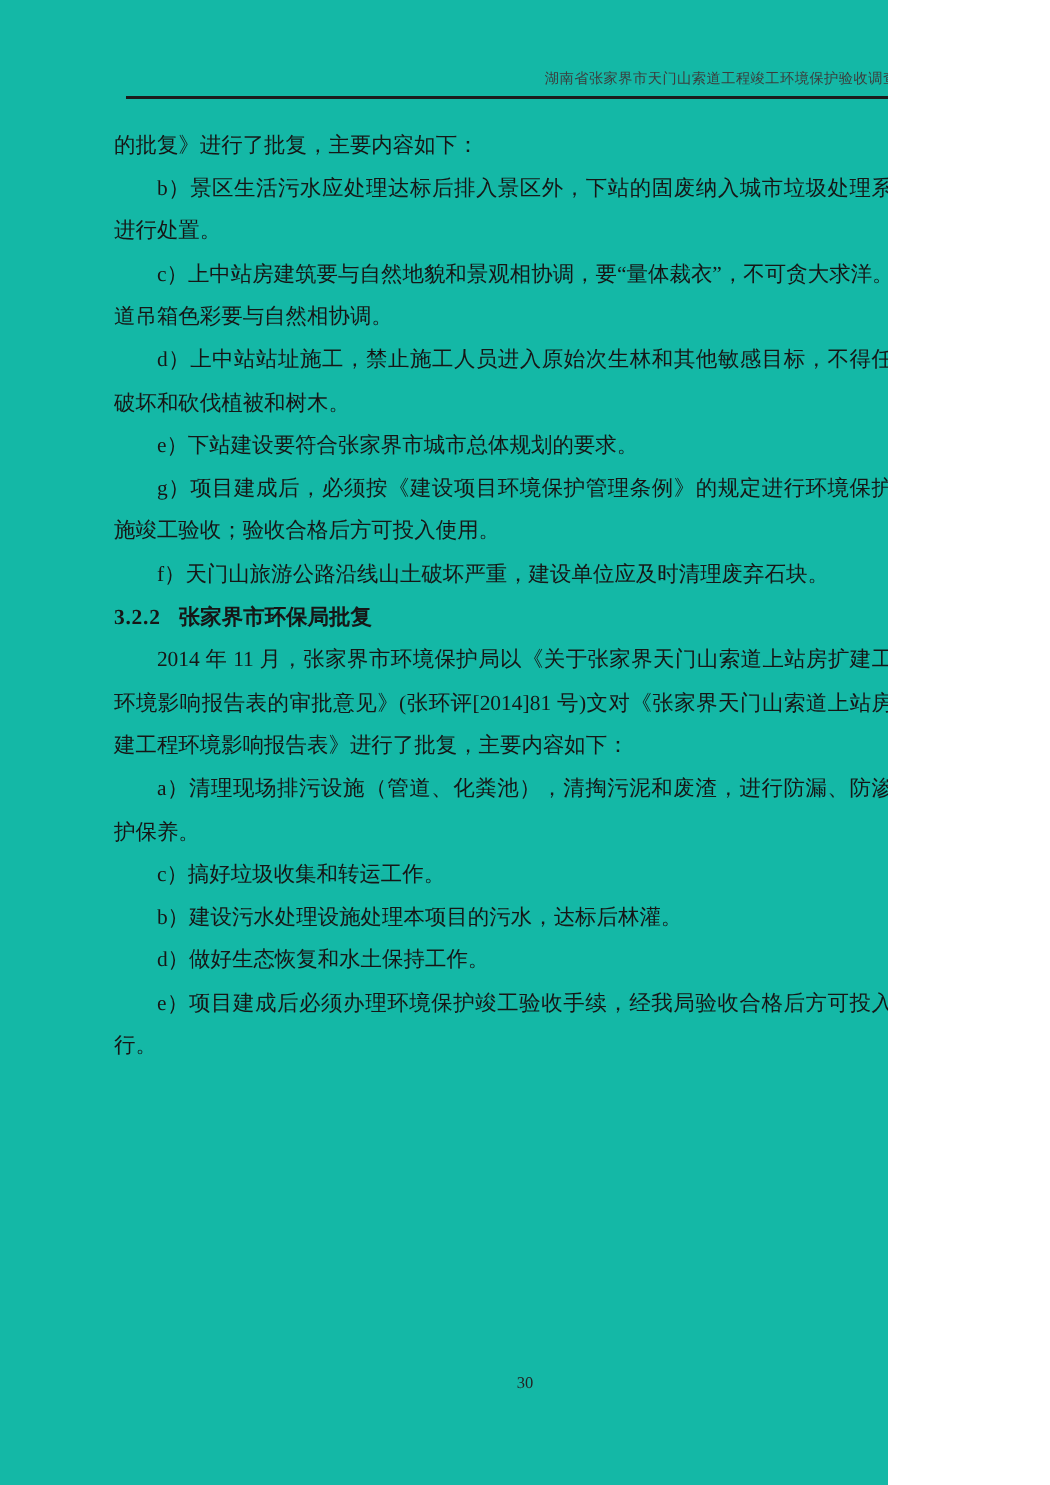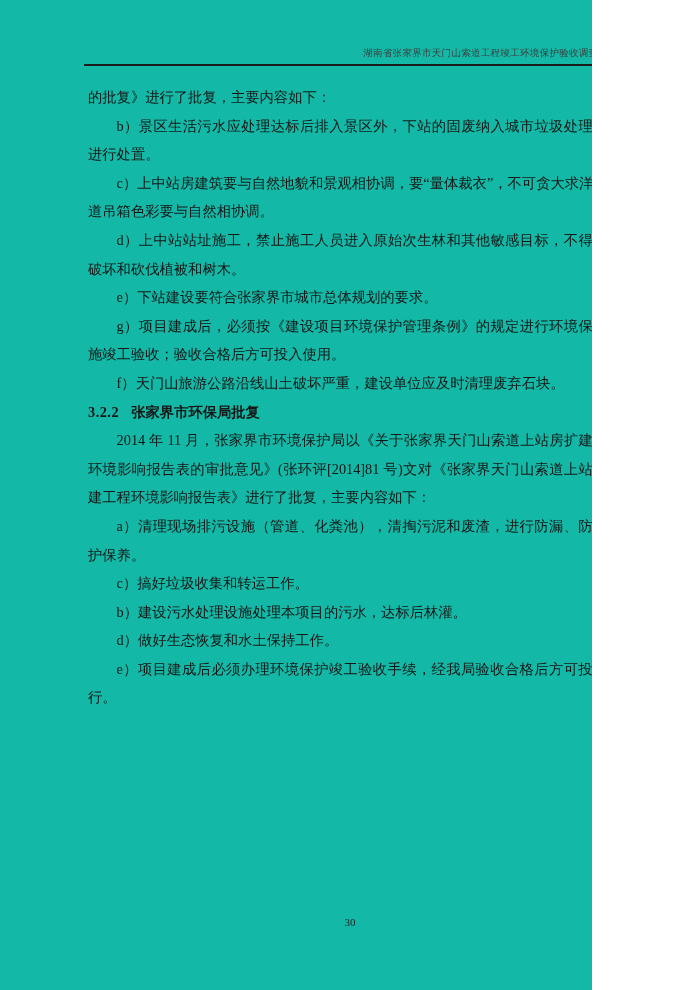--- a/index.html
+++ b/index.html
@@ -22,21 +22,21 @@
     text-align: right;
   }
   .header-title {
     font-size: 9.5px;
     color: #3c3c3c;
     letter-spacing: 0.3px;
   }
   .doc-body {
     position: absolute;
     top: 83px;
-    left: 88px;
+    left: 76px;
     width: 534px;
     font-size: 14.3px;
     line-height: 28.6px;
     text-align: justify;
   }
   .doc-body p {
     margin: 0;
     text-indent: 2em;
   }
   .doc-body p.no-indent { text-indent: 0; }

